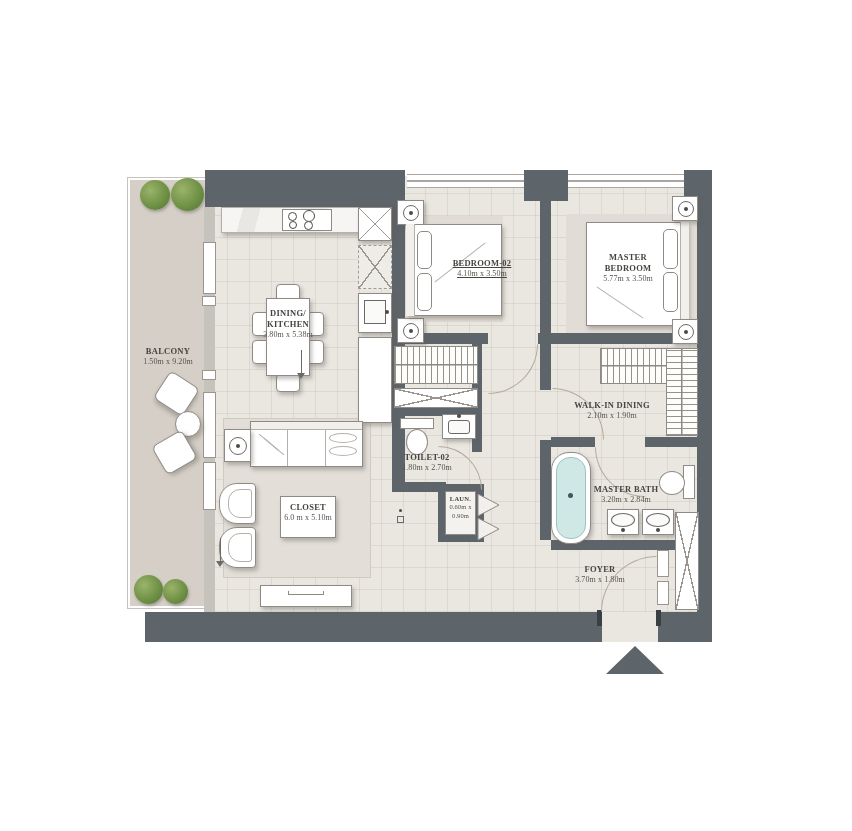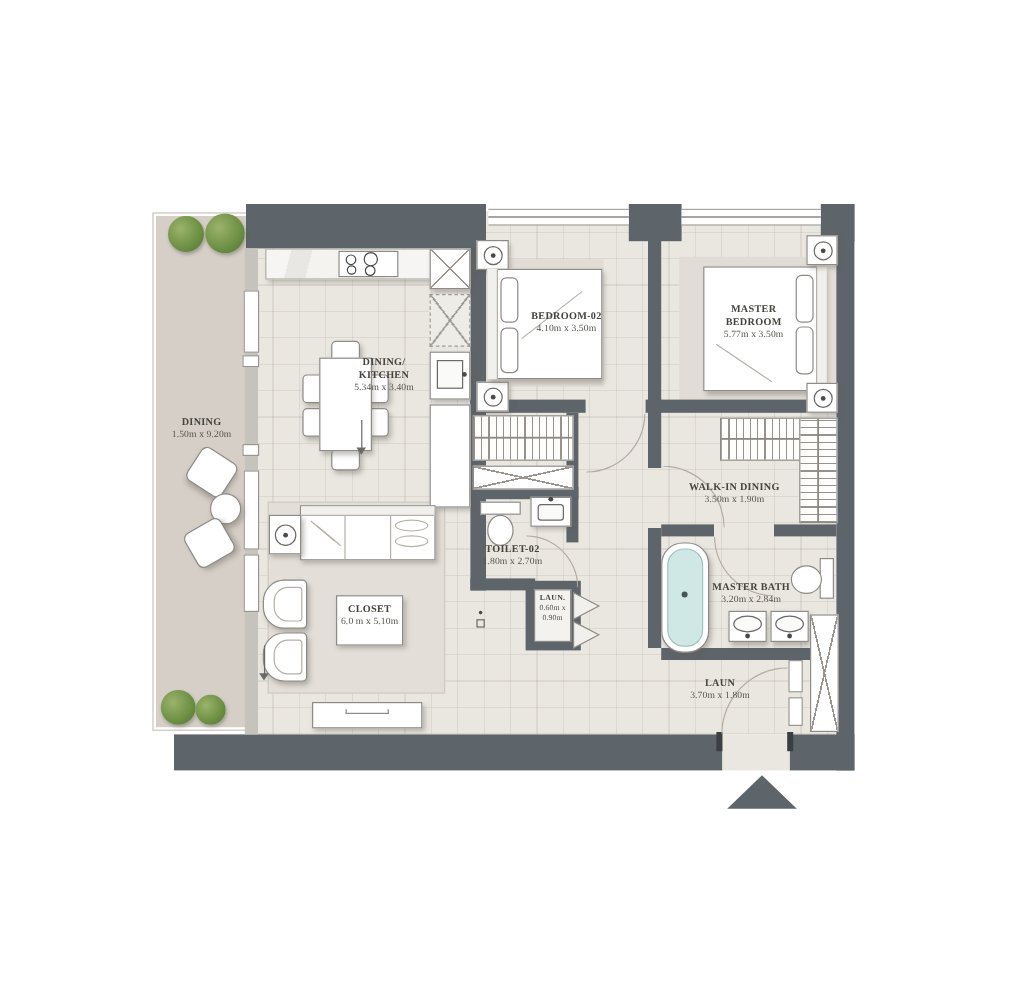--- a/index.html
+++ b/index.html
@@ -102,35 +102,35 @@
   <div class="abs" style="left:385px;top:310px;width:4px;height:4px;background:#4a4a48;border-radius:50%;"></div>
   <div class="furn" style="left:358px;top:337px;width:34px;height:86px;"></div>
 
   <div class="furn" style="left:276px;top:284px;width:24px;height:18px;border-radius:4px;"></div>
   <div class="furn" style="left:276px;top:374px;width:24px;height:18px;border-radius:4px;"></div>
   <div class="furn" style="left:252px;top:312px;width:18px;height:24px;border-radius:4px;"></div>
   <div class="furn" style="left:252px;top:340px;width:18px;height:24px;border-radius:4px;"></div>
   <div class="furn" style="left:306px;top:312px;width:18px;height:24px;border-radius:4px;"></div>
   <div class="furn" style="left:306px;top:340px;width:18px;height:24px;border-radius:4px;"></div>
   <div class="furn" style="left:266px;top:298px;width:44px;height:78px;"></div>
-  <div class="label" style="left:261px;top:296px;width:54px;margin-left:32px;">
+  <div class="label" style="left:261px;top:308px;width:54px;">
     <span class="nm">DINING/ KITCHEN</span>
-    <span class="dims">5.34m x 3.40m</span>
+    <span class="dims">3.80m x 5.38m</span>
   </div>
 
   <div class="furn" style="left:397px;top:200px;width:27px;height:25px;"></div>
   <div class="lamp" style="left:403px;top:205px;width:14px;height:14px;"></div>
   <div class="furn" style="left:397px;top:318px;width:27px;height:25px;"></div>
   <div class="lamp" style="left:403px;top:323px;width:14px;height:14px;"></div>
   <div class="furn" style="left:406px;top:224px;width:96px;height:92px;"></div>
   <div class="abs" style="left:406px;top:224px;width:8px;height:92px;background:#f2f0ec;border-right:1px solid #b5b1aa;"></div>
   <div class="flat" style="left:417px;top:231px;width:15px;height:38px;border-radius:5px;"></div>
   <div class="flat" style="left:417px;top:273px;width:15px;height:38px;border-radius:5px;"></div>
   <div class="seam" style="left:428px;top:262px;width:64px;height:1px;transform:rotate(-38deg);"></div>
-  <div class="label" style="left:432px;top:258px;width:80px;">
+  <div class="label" style="left:442px;top:258px;width:80px;text-decoration:underline;">
     <span class="nm">BEDROOM-02</span>
     <span class="dims">4.10m x 3.50m</span>
   </div>
 
   <div class="furn" style="left:586px;top:222px;width:102px;height:104px;"></div>
   <div class="abs" style="left:680px;top:222px;width:8px;height:104px;background:#f2f0ec;border-left:1px solid #b5b1aa;"></div>
   <div class="flat" style="left:663px;top:229px;width:15px;height:40px;border-radius:5px;"></div>
   <div class="flat" style="left:663px;top:272px;width:15px;height:40px;border-radius:5px;"></div>
   <div class="seam" style="left:592px;top:302px;width:56px;height:1px;transform:rotate(34deg);"></div>
   <div class="furn" style="left:672px;top:196px;width:26px;height:25px;"></div>
@@ -141,21 +141,21 @@
     <span class="nm">MASTER BEDROOM</span>
     <span class="dims">5.77m x 3.50m</span>
   </div>
 
   <div class="abs rail-h" style="left:394px;top:346px;width:84px;height:38px;border:1px solid #8e8b86;box-sizing:border-box;"></div>
   <div class="flat xbox" style="left:394px;top:388px;width:84px;height:20px;"></div>
   <div class="abs rail-h" style="left:600px;top:348px;width:82px;height:36px;border:1px solid #8e8b86;box-sizing:border-box;"></div>
   <div class="abs rail-v" style="left:666px;top:348px;width:32px;height:88px;border:1px solid #8e8b86;box-sizing:border-box;"></div>
   <div class="label" style="left:560px;top:400px;width:104px;">
     <span class="nm">WALK-IN DINING</span>
-    <span class="dims">3.50m x 1.90m</span>
+    <span class="dims">2.10m x 1.90m</span>
   </div>
 
   <div class="flat" style="left:400px;top:418px;width:34px;height:11px;"></div>
   <div class="flat" style="left:406px;top:429px;width:22px;height:26px;border-radius:50%;"></div>
   <div class="furn" style="left:442px;top:414px;width:34px;height:25px;"></div>
   <div class="abs" style="left:448px;top:420px;width:22px;height:14px;border:1px solid #6b6965;border-radius:3px;background:#fafaf9;box-sizing:border-box;"></div>
   <div class="abs" style="left:457px;top:414px;width:4px;height:4px;background:#4a4a48;border-radius:50%;"></div>
   <div class="abs" style="left:397px;top:516px;width:7px;height:7px;border:1px solid #6b6965;box-sizing:border-box;"></div>
   <div class="abs" style="left:399px;top:509px;width:3px;height:3px;background:#4a4a48;border-radius:50%;"></div>
   <div class="label" style="left:388px;top:452px;width:78px;">
@@ -185,21 +185,21 @@
   <div class="flat" style="left:683px;top:465px;width:12px;height:34px;"></div>
   <div class="flat" style="left:659px;top:471px;width:26px;height:24px;border-radius:50%;"></div>
   <div class="label" style="left:584px;top:484px;width:84px;">
     <span class="nm">MASTER BATH</span>
     <span class="dims">3.20m x 2.84m</span>
   </div>
 
   <div class="flat xbox" style="left:675px;top:512px;width:24px;height:98px;z-index:26;"></div>
 
   <div class="label" style="left:556px;top:564px;width:88px;">
-    <span class="nm">LAUN</span>
+    <span class="nm">FOYER</span>
     <span class="dims">3.70m x 1.80m</span>
   </div>
   <div class="panel" style="left:657px;top:550px;width:12px;height:27px;z-index:26;"></div>
   <div class="panel" style="left:657px;top:581px;width:12px;height:24px;z-index:26;"></div>
 
   <div class="arc" style="left:488px;top:344px;width:50px;height:50px;border-radius:0 0 100% 0;border-right-color:#b4ab9f;border-bottom-color:#b4ab9f;"></div>
   <div class="arc" style="left:552px;top:388px;width:52px;height:52px;border-radius:0 100% 0 0;border-top-color:#b4ab9f;border-right-color:#b4ab9f;"></div>
   <div class="arc" style="left:438px;top:446px;width:44px;height:44px;border-radius:0 100% 0 0;border-top-color:#b4ab9f;border-right-color:#b4ab9f;"></div>
   <div class="arc" style="left:595px;top:447px;width:50px;height:50px;border-radius:0 0 0 100%;border-left-color:#b4ab9f;border-bottom-color:#b4ab9f;"></div>
   <div class="arc" style="left:601px;top:556px;width:56px;height:56px;border-radius:100% 0 0 0;border-top-color:#b4ab9f;border-left-color:#b4ab9f;"></div>
@@ -232,19 +232,19 @@
   <div class="abs" style="left:216px;top:561px;width:0;height:0;border-left:4px solid transparent;border-right:4px solid transparent;border-top:6px solid #6b6965;"></div>
 
   <div class="tree" style="left:140px;top:180px;width:30px;height:30px;"></div>
   <div class="tree" style="left:171px;top:178px;width:33px;height:33px;"></div>
   <div class="tree" style="left:134px;top:575px;width:29px;height:29px;"></div>
   <div class="tree" style="left:163px;top:579px;width:25px;height:25px;"></div>
   <div class="furn" style="left:159px;top:377px;width:35px;height:33px;border-radius:6px;transform:rotate(33deg);"></div>
   <div class="furn" style="left:175px;top:411px;width:26px;height:26px;border-radius:50%;"></div>
   <div class="furn" style="left:157px;top:436px;width:35px;height:33px;border-radius:6px;transform:rotate(-30deg);"></div>
   <div class="label" style="left:122px;top:346px;width:92px;">
-    <span class="nm">DINING</span>
+    <span class="nm">BALCONY</span>
     <span class="dims">1.50m x 9.20m</span>
   </div>
 
   <div class="abs" style="left:606px;top:646px;width:0;height:0;border-left:29px solid transparent;border-right:29px solid transparent;border-bottom:28px solid #5d646a;"></div>
 
 </div>
 
 </body></html>

